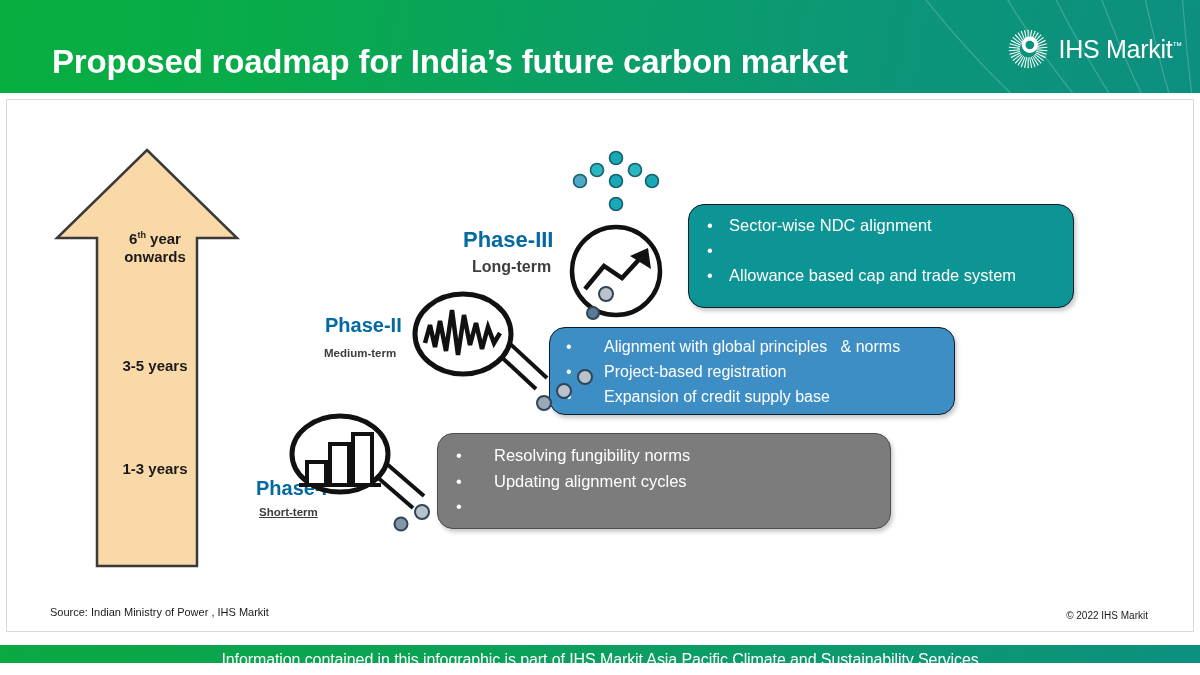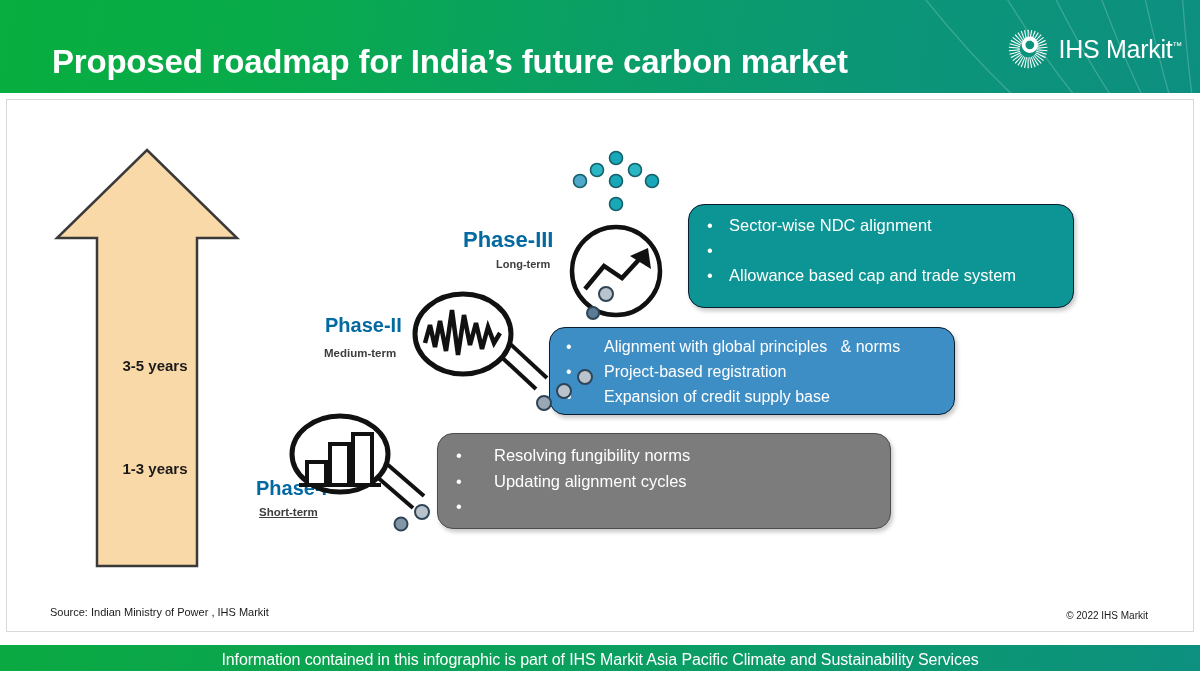--- a/index.html
+++ b/index.html
@@ -69,21 +69,21 @@
   .arrow-label sup { font-size: 9px; }
 
   
   .phase-name {
     position: absolute; color: #0369a1; font-weight: bold; white-space: nowrap;
   }
   .phase-sub {
     position: absolute; color: #3d3d3d; font-weight: bold; white-space: nowrap;
   }
   #phase3-name { left: 463px; top: 227px; font-size: 22px; }
-  #phase3-sub  { left: 496px; top: 258px; font-size: 11px; }
+  #phase3-sub  { left: 472px; top: 258px; font-size: 16px; }
   #phase2-name { left: 325px; top: 314px; font-size: 20px; }
   #phase2-sub  { left: 324px; top: 347px; font-size: 11.5px; }
   #phase1-name { left: 256px; top: 477px; font-size: 20px; }
   #phase1-sub  { left: 259px; top: 506px; font-size: 11.5px; text-decoration: underline; }
 
   
   .glyph { position: absolute; display: block; }
   #glyph3 { left: 552px; top: 148px; width: 150px; height: 170px; }
   #glyph2 { left: 405px; top: 285px; width: 180px; height: 120px; }
   #glyph1 { left: 285px; top: 408px; width: 160px; height: 120px; }
@@ -141,21 +141,21 @@
     font-size: 11px; color: #1a1a1a; white-space: nowrap;
   }
   #copyright {
     position: absolute; right: 52px; top: 610px;
     font-size: 10px; color: #1a1a1a; white-space: nowrap; margin-left: 11px;
   }
 
   
   #footer {
     position: absolute; left: 0; top: 645px;
-    width: 1200px; height: 26px;
+    width: 1200px; height: 18px;
     background: linear-gradient(100deg, #0ba942 0%, #0aa355 35%, #0b9a6d 70%, #0d9080 100%);
     overflow: hidden;
   }
   #footer-text {
     position: absolute; left: 0; right: 0; top: 6px;
     text-align: center; color: #ffffff; font-size: 16px;
     letter-spacing: -0.1px; white-space: nowrap;
   }
 </style>
 </head>
@@ -221,20 +221,24 @@
     </div>
   </div>
 
   <div id="canvas"></div>
   <div id="body-border"></div>
 
   <div id="arrow-wrap">
     <svg id="arrow-svg" viewBox="0 0 190 432" aria-hidden="true">
       <polygon points="95,8 185,96 145,96 145,424 45,424 45,96 5,96" fill="#fad9a8" stroke="#3a3a3a" stroke-width="2.5" stroke-linejoin="miter"></polygon>
     </svg>
+    <div class="arrow-label" id="arrow-label-0">
+      <span>6</span><sup>th</sup><span> year</span><br>
+      <span>onwards</span>
+    </div>
     <div class="arrow-label" id="arrow-label-1">3-5 years</div>
     <div class="arrow-label" id="arrow-label-2">1-3 years</div>
   </div>
 
   <div class="phase-name" id="phase3-name">Phase-III</div>
   <div class="phase-sub" id="phase3-sub">Long-term</div>
 
   <svg class="glyph" id="glyph3" viewBox="0 0 150 170" aria-hidden="true">
 
     <g>

